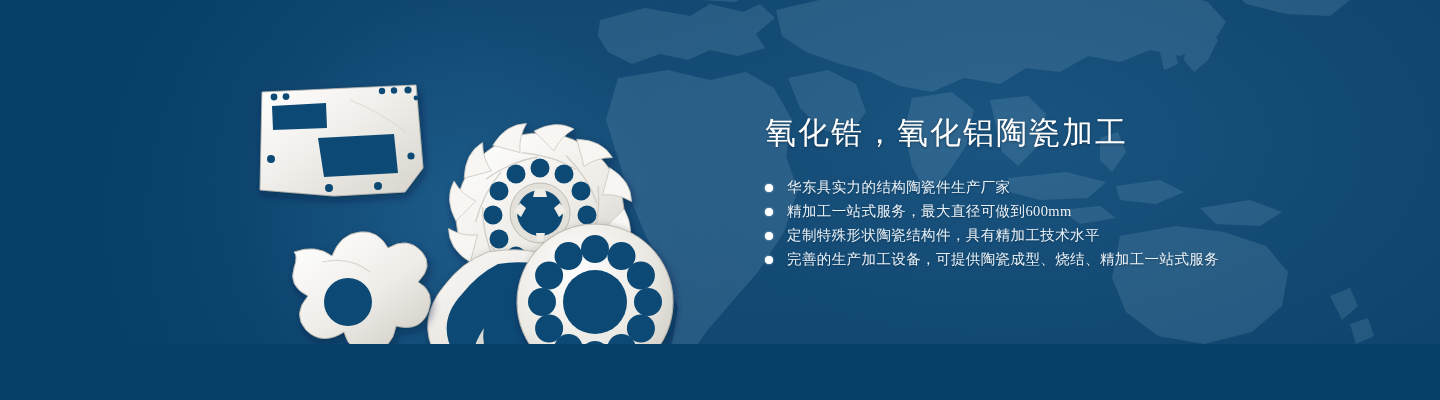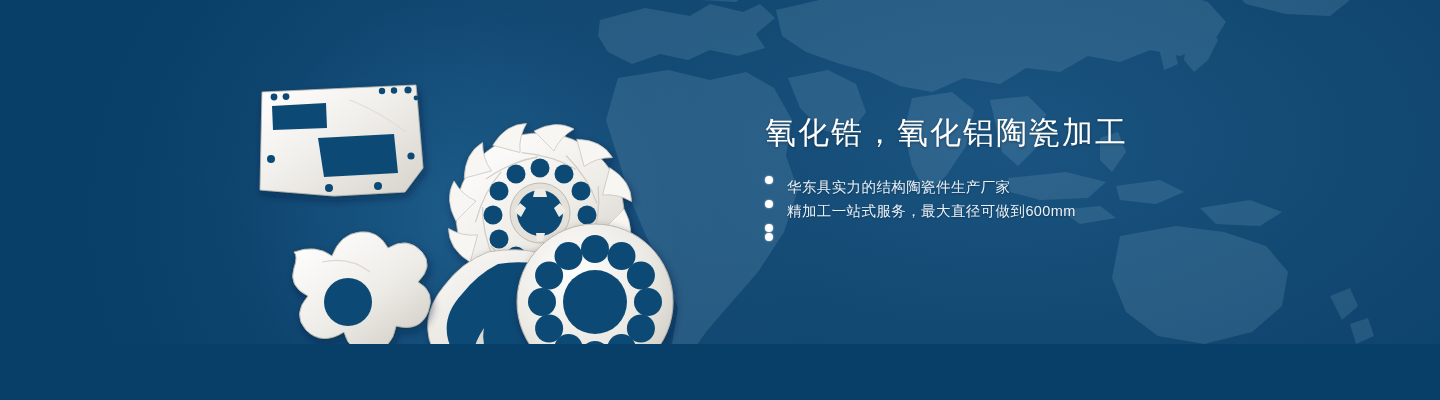--- a/index.html
+++ b/index.html
@@ -9,20 +9,21 @@
     background:#073f68;
   }
 
   
   #banner{
     position:relative; width:1440px; height:344px; overflow:hidden;
     background:
       radial-gradient(circle 520px at 460px 215px, rgba(40,110,160,.55) 0%, rgba(25,80,125,.30) 42%, rgba(8,62,102,0) 72%),
       radial-gradient(ellipse 980px 520px at 1000px 140px, #1a5480 0%, #10466f 48%, #073f68 85%),
       linear-gradient(160deg,#07456f 0%, #0a4a74 35%, #0b4b75 60%, #06395e 100%);
+    font-family: Liberation Serif, serif;
   }
 
   
   #worldmap{
     position:absolute; left:560px; top:-40px; width:900px; height:430px;
     opacity:.13; pointer-events:none;
   }
   #worldmap path{ fill:#b9dcf2; }
 
   
@@ -35,21 +36,21 @@
   #copy{
     position:absolute; left:765px; top:112px; width:620px;
   }
   #headline{
     font-size:31px; line-height:42px; color:#ffffff; letter-spacing:2px;
     font-weight:400; white-space:nowrap;
     text-shadow:0 1px 3px rgba(0,0,0,.35);
   }
   #bullets{ list-style:none; margin-top:22px; }
   #bullets li{
-    display:flex; align-items:flex-start;
+    display:flex; align-items:center;
     font-size:14.5px; line-height:23px; color:#eaf2f9; letter-spacing:.4px;
     margin-bottom:1px; white-space:nowrap;
     text-shadow:0 1px 2px rgba(0,0,0,.30);
   }
   .dot{
     flex:0 0 auto; width:8px; height:8px; border-radius:50%;
     background:#ffffff; margin-right:14px;
     box-shadow:0 0 2px rgba(255,255,255,.7);
   }
 </style>
@@ -232,20 +233,22 @@
       <li>
         <span class="dot"></span>
         <span>华东具实力的结构陶瓷件生产厂家</span>
       </li>
       <li>
         <span class="dot"></span>
         <span>精加工一站式服务，最大直径可做到600mm</span>
       </li>
       <li>
         <span class="dot"></span>
-      </li>
-      <li>
-        <span class="dot"></span>
+        <span>定制特殊形状陶瓷结构件，具有精加工技术水平</span>
+      </li>
+      <li>
+        <span class="dot"></span>
+        <span>完善的生产加工设备，可提供陶瓷成型、烧结、精加工一站式服务</span>
       </li>
     </ul>
   </div>
 
 </div>
 
 </body></html>

